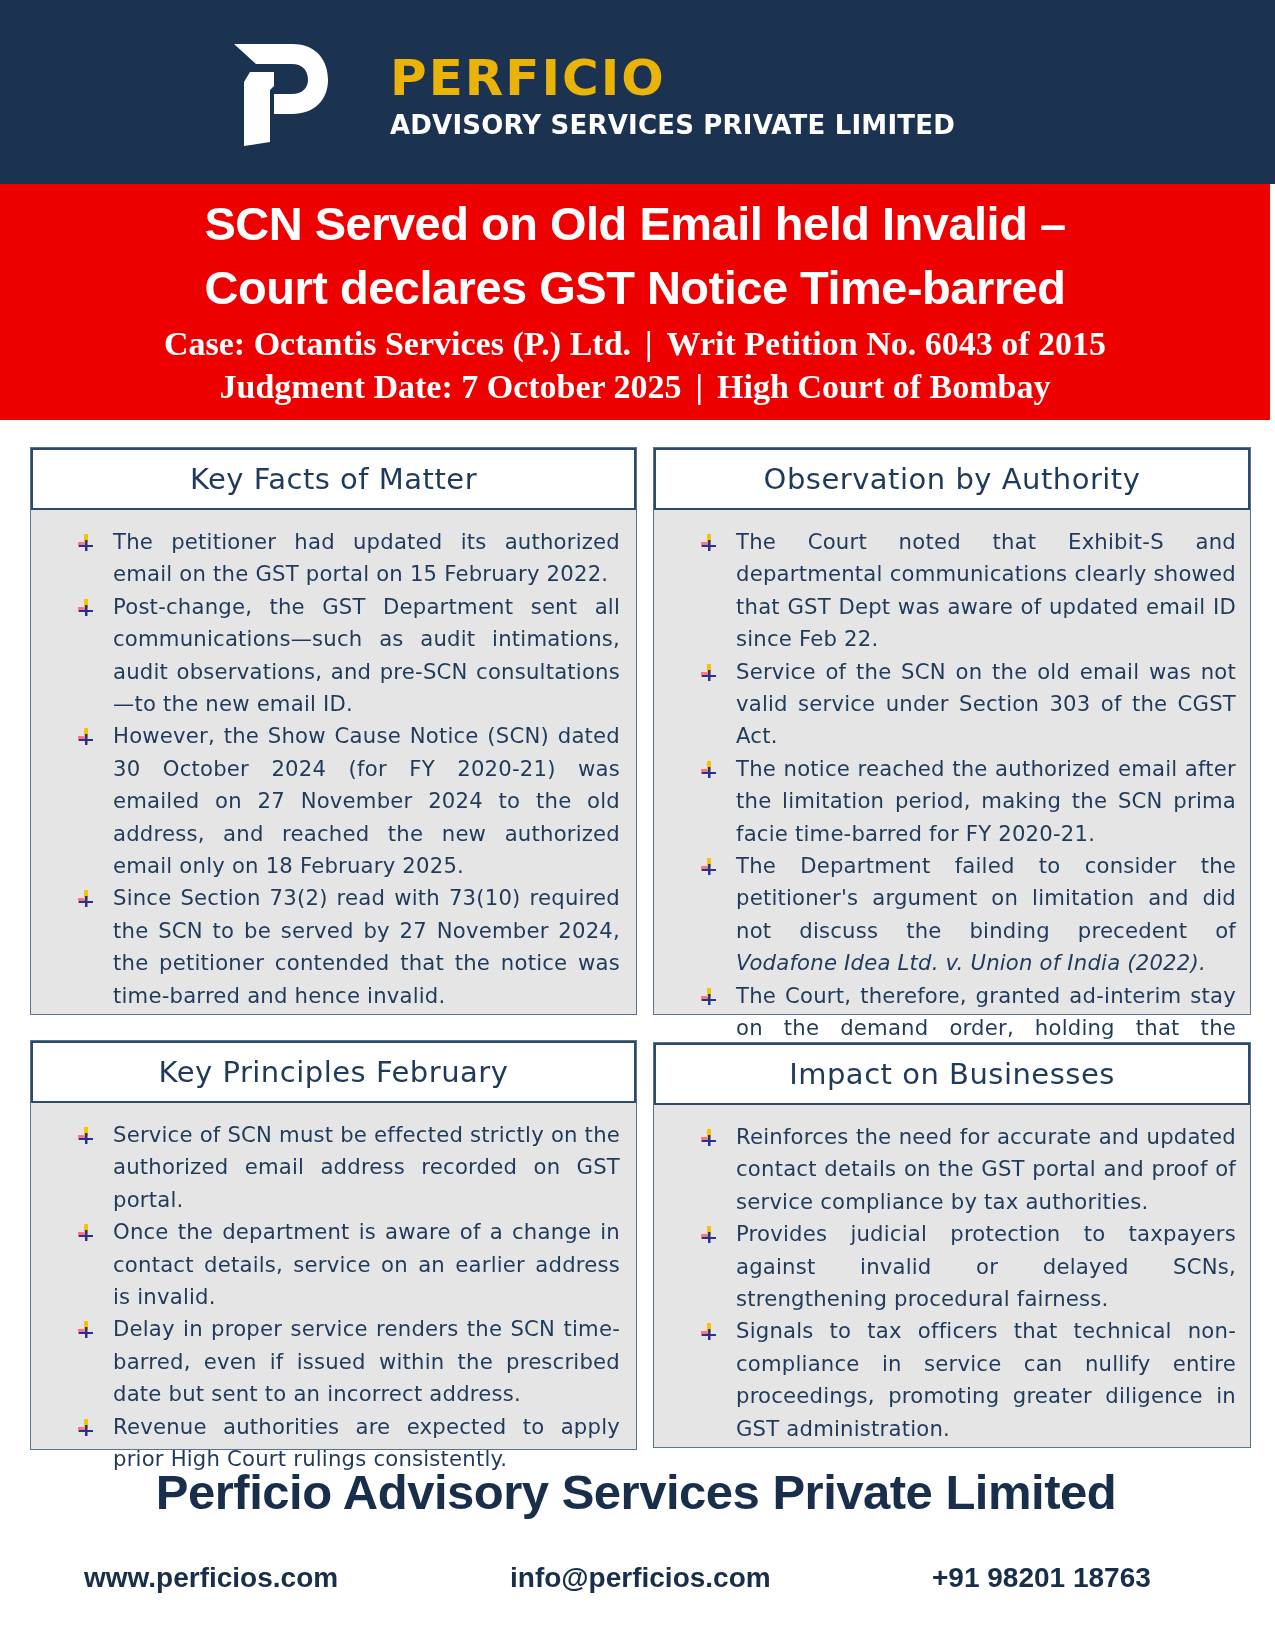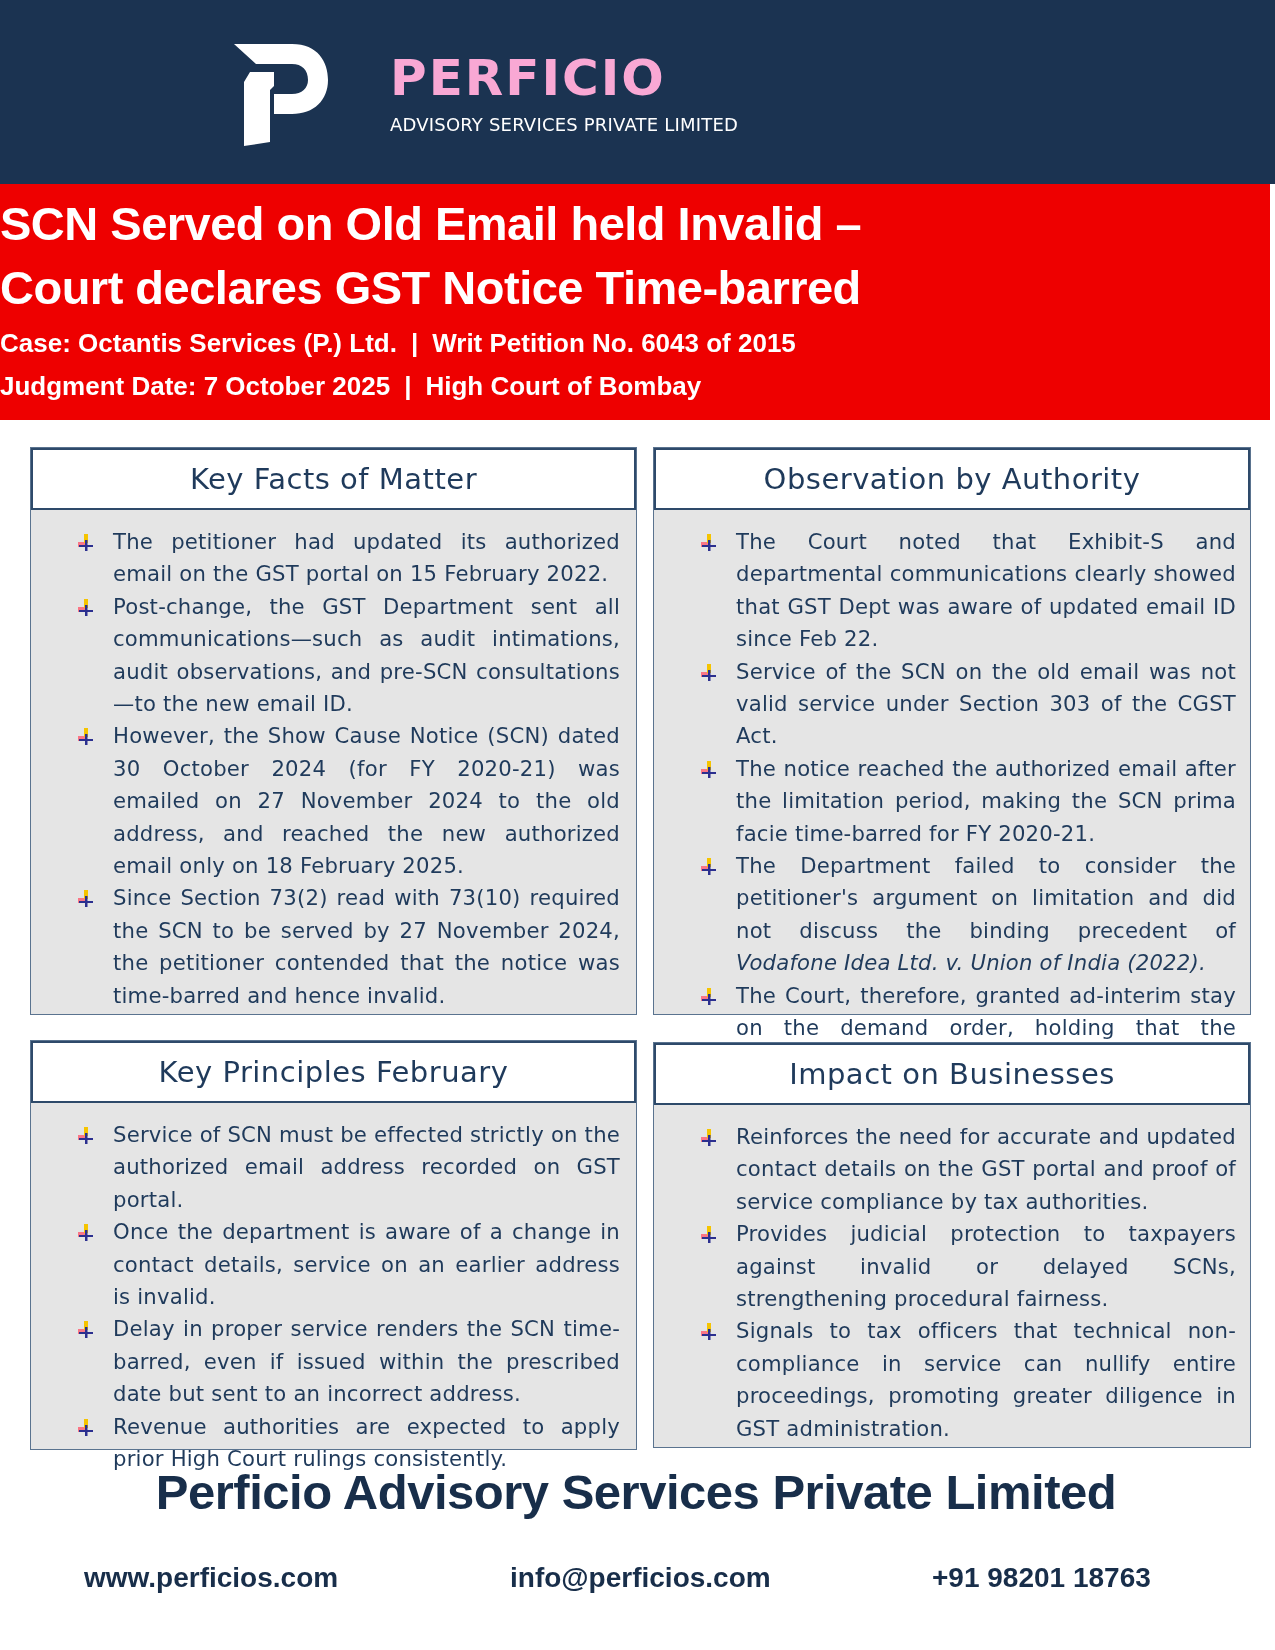--- a/index.html
+++ b/index.html
@@ -7,38 +7,38 @@
   body { position: relative; font-family: "DejaVu Sans", sans-serif; }
 
   .header {
     position: absolute; left: 0; top: 0; width: 1275px; height: 184px;
     background: #1b3351;
   }
   .logo-mark { position: absolute; left: 230px; top: 42px; width: 100px; height: 104px; }
   .brand-name {
     position: absolute; left: 390px; top: 48px;
     font-family: "DejaVu Sans", sans-serif; font-weight: bold;
-    font-size: 50px; color: #f9a8d4; letter-spacing: 2px; line-height: 60px;
+    font-size: 50px; color: #eab308; letter-spacing: 2px; line-height: 60px;
   }
   .brand-sub {
     position: absolute; left: 390px; top: 108px;
-    font-family: "DejaVu Sans", sans-serif; font-weight: normal;
-    font-size: 18px; color: #ffffff; letter-spacing: 0.2px; line-height: 34px;
+    font-family: "DejaVu Sans", sans-serif; font-weight: bold;
+    font-size: 26px; color: #ffffff; letter-spacing: 0.2px; line-height: 34px;
   }
 
   .banner {
     position: absolute; left: 0; top: 184px; width: 1270px; height: 236px;
-    background: #ee0000; color: #ffffff; 
+    background: #ee0000; color: #ffffff; text-align: center;
     font-family: "Liberation Sans", sans-serif;
   }
   .banner .title-line {
     font-weight: bold; font-size: 47px; line-height: 64px; letter-spacing: -0.5px;
   }
   .banner .title-line.first { margin-top: 8px; }
-  .banner .meta-line { font-weight: bold; font-size: 26px; line-height: 43px; }
+  .banner .meta-line { font-weight: bold; font-size: 34px; line-height: 43px; font-family: Liberation Serif, serif; }
   .banner .meta-line.first { margin-top: 2px; }
   .banner .sep { display: inline-block; margin: 0 14px; }
 
   .card {
     position: absolute; border: 1.5px solid #5a738f; background: #e5e5e5;
   }
   .card-head {
     position: absolute; left: 0; top: 0; right: 0; height: 62px;
     border: 2px solid #2e4a6a; border-left-width: 2px; border-right-width: 2px;
     display: flex; align-items: center; justify-content: center;

